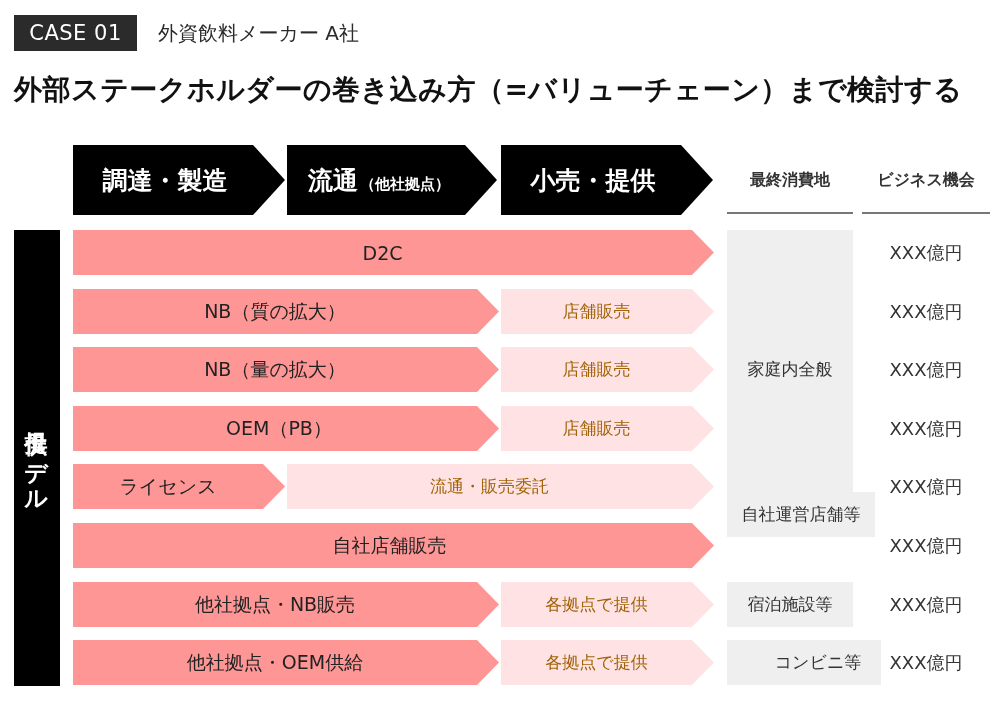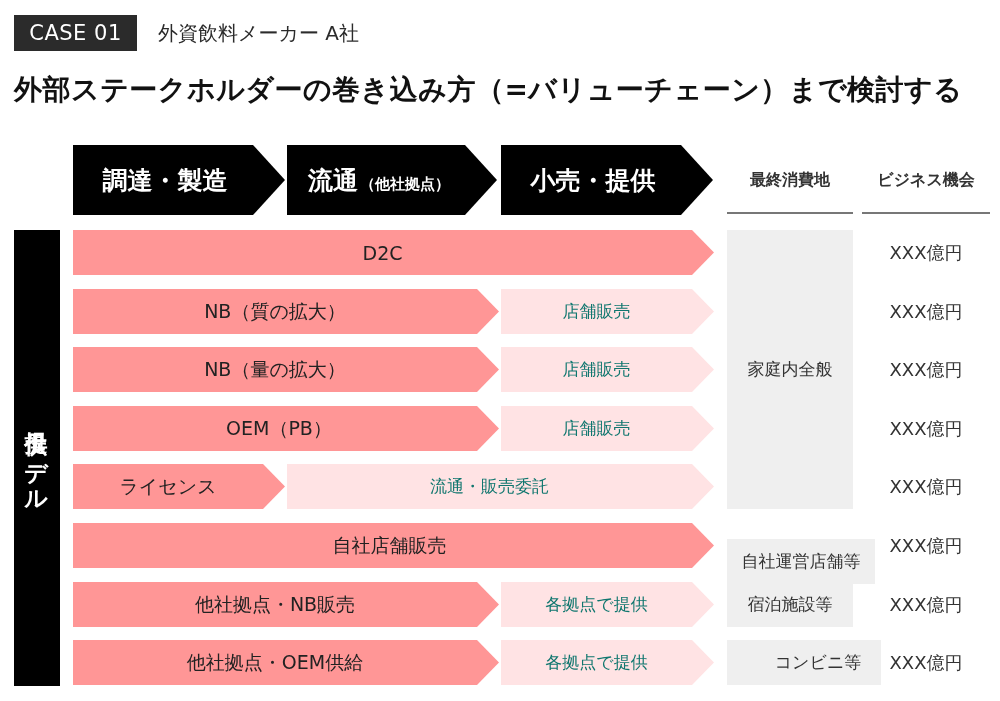--- a/index.html
+++ b/index.html
@@ -12,21 +12,21 @@
   .main-title { left:14px; top:68px; height:44px; display:flex; align-items:center; font-size:28px; font-weight:bold; color:#111; letter-spacing:0.5px; white-space:nowrap; }
   .chev { position:absolute; top:145px; height:70px; background:#000; color:#fff;
           display:flex; align-items:center; justify-content:center; font-size:25px; font-weight:bold; box-sizing:border-box; }
   .chev small { font-size:15px; font-weight:bold; margin-left:2px; }
   .colhead { position:absolute; top:160px; height:40px; display:flex; align-items:center; justify-content:center; font-size:16px; font-weight:bold; color:#333; }
   .colline { position:absolute; top:212px; height:2px; background:#777; }
   .leftbar { left:14px; top:230px; width:46px; height:456px; background:#000; color:#fff; display:flex; align-items:center; justify-content:center; }
   .leftbar span { writing-mode:vertical-rl; text-orientation:upright; font-size:23px; font-weight:bold; letter-spacing:2px; }
   .arrow { position:absolute; height:45px; display:flex; align-items:center; justify-content:center; box-sizing:border-box; }
   .dark { background:#ff9696; color:#222; font-weight:normal; font-size:19px; }
-  .light { background:#ffe3e4; color:#0f766e; font-size:17px; }
+  .light { background:#ffe3e4; color:#a16207; font-size:17px; }
   .gray { position:absolute; background:#efefef; display:flex; align-items:center; justify-content:center; font-size:17px; color:#333; }
   .value { position:absolute; left:862px; width:128px; height:45px; display:flex; align-items:center; justify-content:center; font-size:18px; color:#333; }
 </style>
 </head>
 <body>
 
 <div class="abs case-badge">CASE 01</div>
 <div class="abs case-sub">外資飲料メーカー A社</div>
 <div class="abs main-title">外部ステークホルダーの巻き込み方（=バリューチェーン）まで検討する</div>
 
@@ -48,21 +48,21 @@
 <div class="colhead" style="left:862px; width:128px;">ビジネス機会</div>
 <div class="colline" style="left:862px; width:128px;"></div>
 
 <div class="abs leftbar">
   <span>提供モデル</span>
 </div>
 
 <div class="gray" style="left:727px; top:230px; width:126px; height:279px;">
   <span>家庭内全般</span>
 </div>
-<div class="gray" style="left:727px; top:539px; width:148px; height:45px;">
+<div class="gray" style="left:727px; top:492px; width:148px; height:45px;">
   <span>自社運営店舗等</span>
 </div>
 <div class="gray" style="left:727px; top:582px; width:126px; height:45px;">
   <span>宿泊施設等</span>
 </div>
 <div class="gray" style="left:727px; top:640px; width:126px; height:45px;padding-left:28px;">
   <span>コンビニ等</span>
 </div>
 
 <div class="arrow dark" style="left:73px; top:230px; width:641px; clip-path:polygon(0 0, 619px 0, 100% 50%, 619px 100%, 0 100%);">

